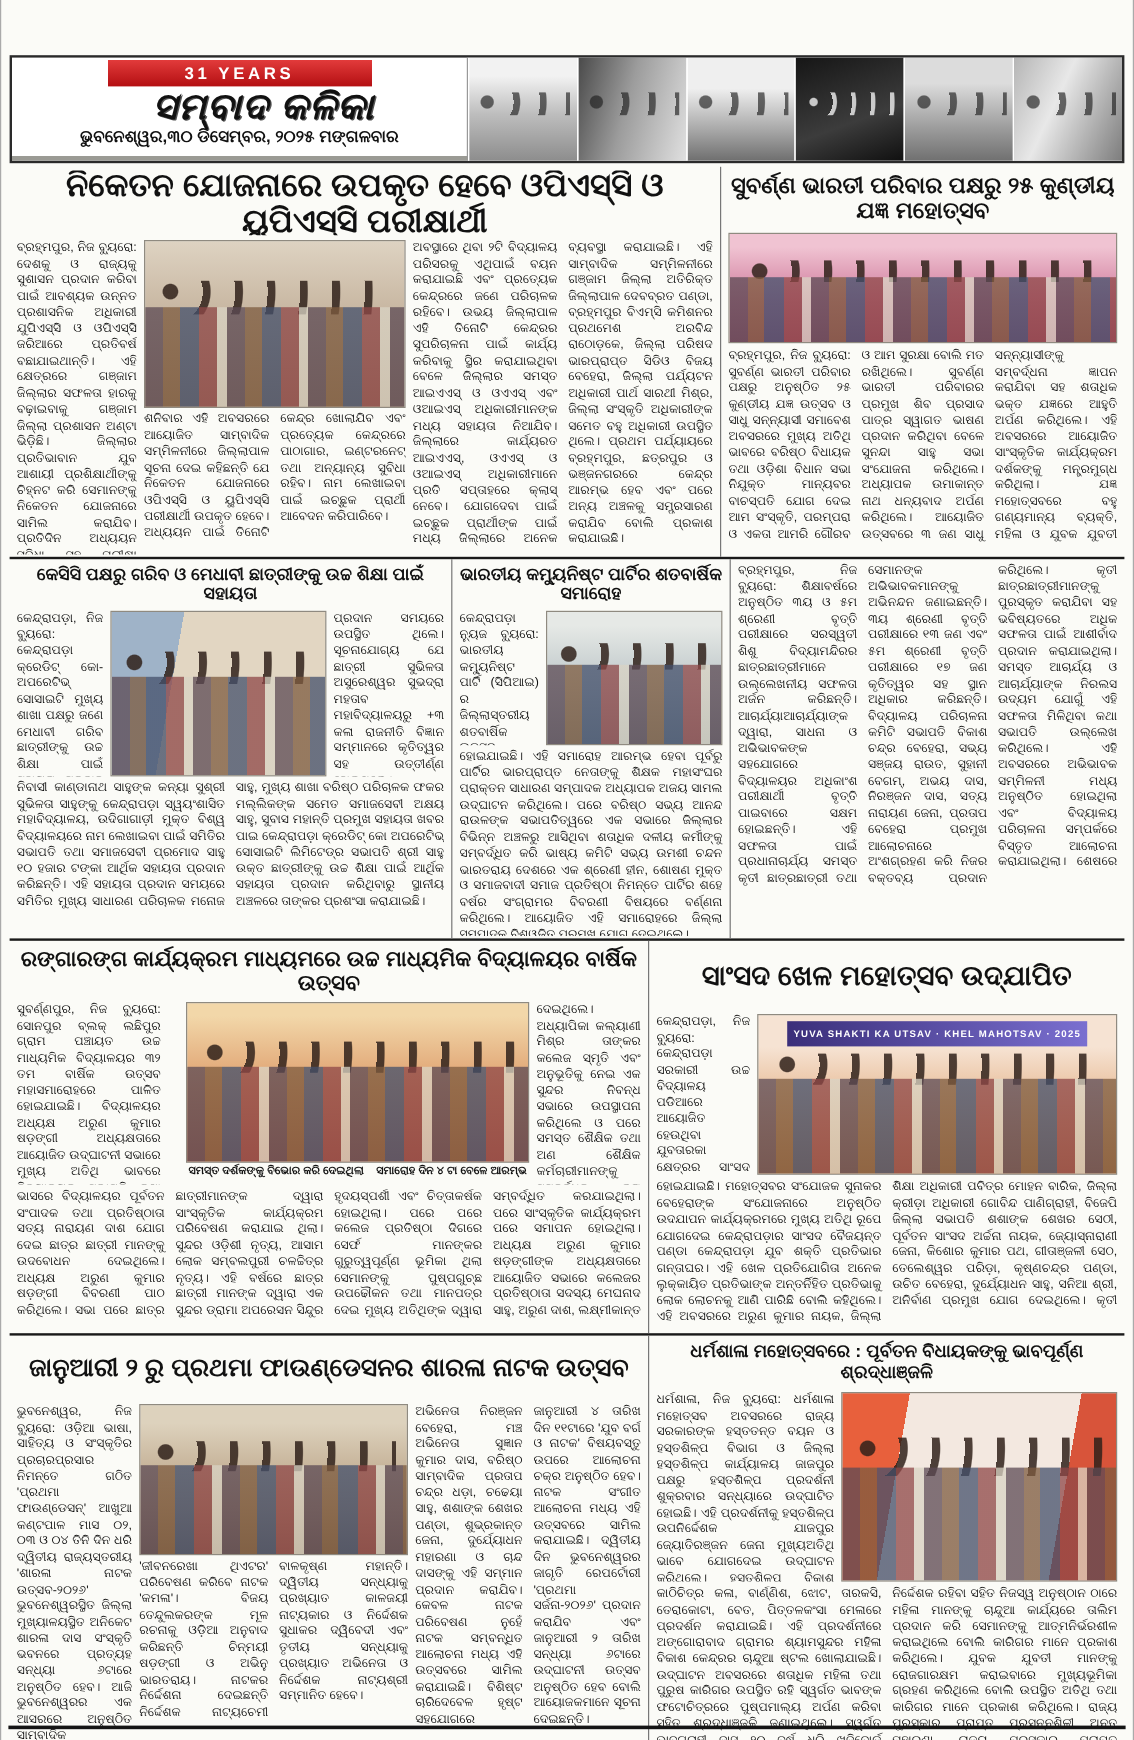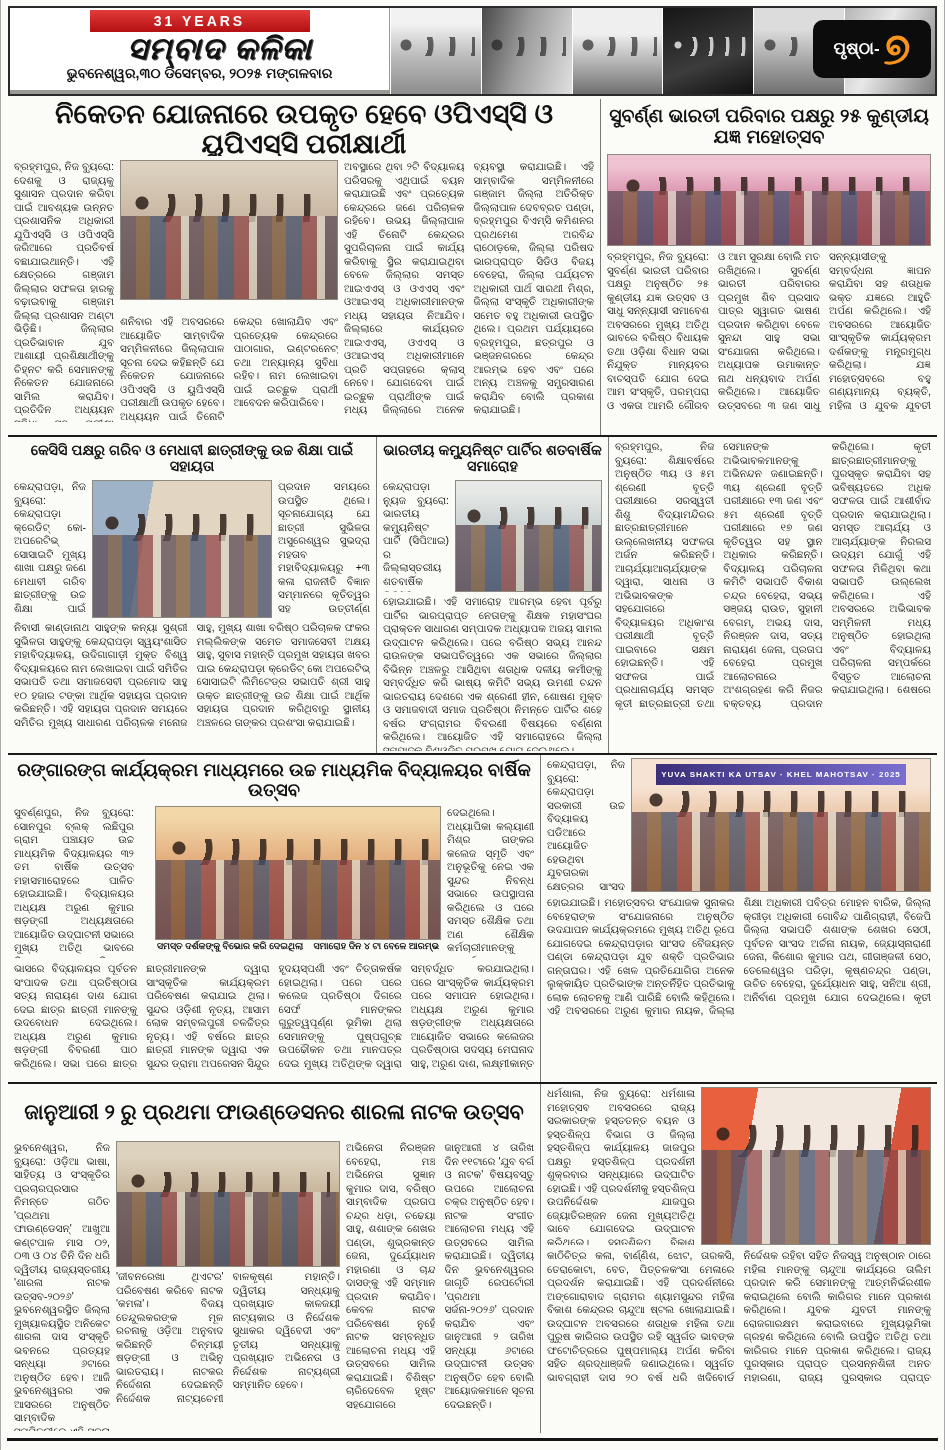--- a/index.html
+++ b/index.html
@@ -3,21 +3,21 @@
 <meta charset="utf-8">
 <style>
   html,body{margin:0;padding:0;background:#d8d8d2;}
   .page{width:945px;height:1450px;margin:0 auto;background:#fbfbf7;position:relative;
         font-family:"Liberation Sans","DejaVu Sans",sans-serif;color:#111;
         box-sizing:border-box;padding:6px 7px 0 7px;overflow:hidden;
         border-left:1px solid #aaa;border-right:1px solid #aaa;}
   .page::after{content:"";position:absolute;left:6px;right:6px;bottom:9px;border-bottom:3px solid #151515;}
 
   
-  .masthead{height:86px;border:2px solid #2a2a2a;display:flex;position:relative;background:#fff;}
+  .masthead{height:86px;border:2px solid #2a2a2a;display:flex;position:relative;background:#fff;margin-top:40px;}
   .logoblock{width:380px;text-align:center;position:relative;border-right:1px solid #999;
              border-bottom:4px solid #9a9a94;box-sizing:border-box;padding-top:1px;}
   .ribbon{position:relative;margin:1px auto 0;width:220px;height:22px;background:linear-gradient(#e23b3b,#b40f12);
           color:#fff;font-weight:bold;font-size:14px;letter-spacing:3px;line-height:22px;}
   .ribbon::before,.ribbon::after{content:"";position:absolute;top:8px;width:70px;height:20px;background:linear-gradient(#d13030,#8f0b0e);z-index:-1;}
   .ribbon::before{left:-58px;transform:skewY(14deg);}
   .ribbon::after{right:-58px;transform:skewY(-14deg);}
   .logo-name{font-size:31px;font-weight:bold;font-style:italic;line-height:33px;letter-spacing:1px;
              text-shadow:1px 1px 0 #555;padding-left:40px;}
   .mast-date{font-size:14px;font-weight:bold;line-height:17px;}
@@ -94,38 +94,34 @@
       <div class="mast-date">ଭୁବନେଶ୍ୱର,୩୦ ଡିସେମ୍ବର, ୨୦୨୫ ମଙ୍ଗଳବାର</div>
     </div>
     <div class="strip">
       <div class="mph mg1"></div>
       <div class="mph mg2"></div>
       <div class="mph mg3"></div>
       <div class="mph mg4"></div>
       <div class="mph mg5"></div>
       <div class="mph mg6"></div>
     </div>
-    <div class="pagebadge">
-      <span class="pl">ପୃଷ୍ଠା-</span>
-      <span class="pn">୭</span>
-    </div>
   </header>
 
   <div class="row first">
 
     <section class="art" style="width:592px;">
       <h2 class="hl hl-a">ନିକେତନ ଯୋଜନାରେ ଉପକୃତ ହେବେ ଓପିଏସ୍‌ସି ଓ ୟୁପିଏସ୍‌ସି ପରୀକ୍ଷାର୍ଥୀ</h2>
       <div class="flexr">
         <div class="txt" style="width:100px;height:262px;">ବ୍ରହ୍ମପୁର, ନିଜ ବ୍ୟୁରୋ: ଦେଶକୁ ଓ ରାଜ୍ୟକୁ ସୁଶାସନ ପ୍ରଦାନ କରିବା ପାଇଁ ଆବଶ୍ୟକ ଉନ୍ନତ ପ୍ରଶାସନିକ ଅଧିକାରୀ ଯୁପିଏସ୍‌ସି ଓ ଓପିଏସ୍‌ସି ଜରିଆରେ ପ୍ରତିବର୍ଷ ବଛାଯାଇଥାନ୍ତି। ଏହି କ୍ଷେତ୍ରରେ ଗଞ୍ଜାମ ଜିଲ୍ଲାର ସଫଳତା ହାରକୁ ବଢ଼ାଇବାକୁ ଗଞ୍ଜାମ ଜିଲ୍ଲା ପ୍ରଶାସନ ଅଣ୍ଟା ଭିଡ଼ିଛି। ଜିଲ୍ଲାର ପ୍ରତିଭାବାନ ଯୁବ ଆଶାୟୀ ପ୍ରଶିକ୍ଷାର୍ଥୀଙ୍କୁ ଚିହ୍ନଟ କରି ସେମାନଙ୍କୁ ନିକେତନ ଯୋଜନାରେ ସାମିଲ କରାଯିବ। ପ୍ରତିଦିନ ଅଧ୍ୟୟନ ସୁବିଧା ସହ ପରୀକ୍ଷା ପ୍ରସ୍ତୁତି ପାଇଁ ମାଗଣା ପ୍ରଶିକ୍ଷଣ ଦିଆଯିବ ବୋଲି ଜିଲ୍ଲାପାଳ ସୂଚନା ଦେଇଛନ୍ତି। ପ୍ରଥମ ପର୍ଯ୍ୟାୟରେ ତିନୋଟି କେନ୍ଦ୍ର ଖୋଲାଯିବ।</div>
         <div style="width:218px;">
           <div class="photo ph-indoor" style="height:140px;">
             <div class="heads"></div>
             <div class="bodies"></div>
           </div>
-          <div class="txt cols2" style="height:118px;margin-top:15px;">ଶନିବାର ଏହି ଅବସରରେ ଆୟୋଜିତ ସାମ୍ବାଦିକ ସମ୍ମିଳନୀରେ ଜିଲ୍ଲାପାଳ ସୂଚନା ଦେଇ କହିଛନ୍ତି ଯେ ନିକେତନ ଯୋଜନାରେ ଓପିଏସ୍‌ସି ଓ ୟୁପିଏସ୍‌ସି ପରୀକ୍ଷାର୍ଥୀ ଉପକୃତ ହେବେ। ଅଧ୍ୟୟନ ପାଇଁ ତିନୋଟି କେନ୍ଦ୍ର ଖୋଲାଯିବ ଏବଂ ପ୍ରତ୍ୟେକ କେନ୍ଦ୍ରରେ ପାଠାଗାର, ଇଣ୍ଟରନେଟ୍ ତଥା ଅନ୍ୟାନ୍ୟ ସୁବିଧା ରହିବ। ନାମ ଲେଖାଇବା ପାଇଁ ଇଚ୍ଛୁକ ପ୍ରାର୍ଥୀ ଆବେଦନ କରିପାରିବେ।</div>
+          <div class="txt cols2" style="height:118px;margin-top:3px;">ଶନିବାର ଏହି ଅବସରରେ ଆୟୋଜିତ ସାମ୍ବାଦିକ ସମ୍ମିଳନୀରେ ଜିଲ୍ଲାପାଳ ସୂଚନା ଦେଇ କହିଛନ୍ତି ଯେ ନିକେତନ ଯୋଜନାରେ ଓପିଏସ୍‌ସି ଓ ୟୁପିଏସ୍‌ସି ପରୀକ୍ଷାର୍ଥୀ ଉପକୃତ ହେବେ। ଅଧ୍ୟୟନ ପାଇଁ ତିନୋଟି କେନ୍ଦ୍ର ଖୋଲାଯିବ ଏବଂ ପ୍ରତ୍ୟେକ କେନ୍ଦ୍ରରେ ପାଠାଗାର, ଇଣ୍ଟରନେଟ୍ ତଥା ଅନ୍ୟାନ୍ୟ ସୁବିଧା ରହିବ। ନାମ ଲେଖାଇବା ପାଇଁ ଇଚ୍ଛୁକ ପ୍ରାର୍ଥୀ ଆବେଦନ କରିପାରିବେ।</div>
         </div>
         <div class="txt cols2 flex1" style="height:262px;">ଅବସ୍ଥାରେ ଥିବା ୨ଟି ବିଦ୍ୟାଳୟ ପରିସରକୁ ଏଥିପାଇଁ ବୟନ କରାଯାଇଛି ଏବଂ ପ୍ରତ୍ୟେକ କେନ୍ଦ୍ରରେ ଜଣେ ପରିଚାଳକ ରହିବେ। ଉଭୟ ଜିଲ୍ଲାପାଳ ଏହି ତିନୋଟି କେନ୍ଦ୍ରର ସୁପରିଚାଳନା ପାଇଁ କାର୍ଯ୍ୟ କରିବାକୁ ସ୍ଥିର କରାଯାଇଥିବା ବେଳେ ଜିଲ୍ଲାର ସମସ୍ତ ଆଇଏଏସ୍ ଓ ଓଏଏସ୍ ଏବଂ ଓଆଇଏସ୍ ଅଧିକାରୀମାନଙ୍କ ମଧ୍ୟ ସହାୟତା ନିଆଯିବ। ଜିଲ୍ଲାରେ କାର୍ଯ୍ୟରତ ଆଇଏଏସ୍, ଓଏଏସ୍ ଓ ଓଆଇଏସ୍ ଅଧିକାରୀମାନେ ପ୍ରତି ସପ୍ତାହରେ କ୍ଲାସ୍ ନେବେ। ଯୋଗଦେବା ପାଇଁ ଇଚ୍ଛୁକ ପ୍ରାର୍ଥୀଙ୍କ ପାଇଁ ମଧ୍ୟ ଜିଲ୍ଲାରେ ଅନେକ ବ୍ୟବସ୍ଥା କରାଯାଇଛି। ଏହି ସାମ୍ବାଦିକ ସମ୍ମିଳନୀରେ ଗଞ୍ଜାମ ଜିଲ୍ଲା ଅତିରିକ୍ତ ଜିଲ୍ଲାପାଳ ଦେବବ୍ରତ ପଣ୍ଡା, ବ୍ରହ୍ମପୁର ବିଏମ୍‌ସି କମିଶନର ପ୍ରଥମେଶ ଅରବିନ୍ଦ ରାଠୋଡ଼କେ, ଜିଲ୍ଲା ପରିଷଦ ଭାରପ୍ରାପ୍ତ ସିଡିଓ ବିଜୟ ବେହେରା, ଜିଲ୍ଲା ପର୍ଯ୍ୟଟନ ଅଧିକାରୀ ପାର୍ଥ ସାରଥୀ ମିଶ୍ର, ଜିଲ୍ଲା ସଂସ୍କୃତି ଅଧିକାରୀଙ୍କ ସମେତ ବହୁ ଅଧିକାରୀ ଉପସ୍ଥିତ ଥିଲେ। ପ୍ରଥମ ପର୍ଯ୍ୟାୟରେ ବ୍ରହ୍ମପୁର, ଛତ୍ରପୁର ଓ ଭଞ୍ଜନଗରରେ କେନ୍ଦ୍ର ଆରମ୍ଭ ହେବ ଏବଂ ପରେ ଅନ୍ୟ ଅଞ୍ଚଳକୁ ସମ୍ପ୍ରସାରଣ କରାଯିବ ବୋଲି ପ୍ରକାଶ କରାଯାଇଛି।</div>
       </div>
     </section>
 
     <section class="art flex1">
       <h2 class="hl hl-b">ସୁବର୍ଣ୍ଣ ଭାରତୀ ପରିବାର ପକ୍ଷରୁ ୨୫ କୁଣ୍ଡୀୟ ଯଜ୍ଞ ମହୋତ୍ସବ</h2>
       <div class="photo ph-stage" style="height:92px;">
         <div class="heads"></div>
         <div class="bodies"></div>
@@ -181,20 +177,21 @@
             <span>ସମସ୍ତ ଦର୍ଶକଙ୍କୁ ବିଭୋର କରି ଦେଇଥିଲା</span>
             <span>ସମାରୋହ ଦିନ ୪ ଟା ବେଳେ ଆରମ୍ଭ</span>
           </div>
         </div>
         <div class="txt flex1">ଦେଇଥିଲେ। ଅଧ୍ୟାପିକା କଲ୍ୟାଣୀ ମିଶ୍ର ତାଙ୍କର କଲେଜ ସ୍ମୃତି ଏବଂ ଅନୁଭୂତିକୁ ନେଇ ଏକ ସୁନ୍ଦର ନିବନ୍ଧ ସଭାରେ ଉପସ୍ଥାପନା କରିଥିଲେ ଓ ପରେ ସମସ୍ତ ଶୈକ୍ଷିକ ତଥା ଅଣ ଶୈକ୍ଷିକ କର୍ମଚାରୀମାନଙ୍କୁ ସମ୍ବର୍ଦ୍ଧିତ କରା ଯାଇଥିଲା। ଉଭୟ ସଭାରେ ପ୍ରାଧ୍ୟାପକ ଦିଗ୍‌ବିଜୟ ରଞ୍ଜନ ମିଶ୍ର ସ୍ୱାଗତ ଭାଷଣ ତଥା ଅତିଥି ପରିଚୟ ପ୍ରଦାନ କରିଥିବା ବେଳେ କଁରାଣୀ କଜ୍ଜ୍ୱଳୟ ସ୍ୱାଇଁ ଧନ୍ୟବାଦ ଅର୍ପଣ କରିଥିଲେ। ଅଧ୍ୟାପିକା ପିଙ୍କି ଡାଙ୍କର ତତ୍ତ୍ୱାବଧାନରେ ନୃତ୍ୟଗୀତ ତଥା ଡ୍ରାମା ପରିବେଷିତ ହୋଇଥିଲା।</div>
       </div>
       <div class="txt cols4" style="height:118px;margin-top:4px;">ଭାସରେ ବିଦ୍ୟାଳୟର ପୂର୍ବତନ ସଂପାଦକ ତଥା ପ୍ରତିଷ୍ଠାତା ସତ୍ୟ ନାରାୟଣ ଦାଶ ଯୋଗ ଦେଇ ଛାତ୍ର ଛାତ୍ରୀ ମାନଙ୍କୁ ଉଦବୋଧନ ଦେଇଥିଲେ। ଅଧ୍ୟକ୍ଷ ଅରୁଣ କୁମାର ଷଡ଼ଙ୍ଗୀ ବିବରଣୀ ପାଠ କରିଥିଲେ। ସଭା ପରେ ଛାତ୍ର ଛାତ୍ରୀମାନଙ୍କ ଦ୍ୱାରା ସାଂସ୍କୃତିକ କାର୍ଯ୍ୟକ୍ରମ ପରିବେଷଣ କରାଯାଇ ଥିଲା। ସୁନ୍ଦର ଓଡ଼ିଶୀ ନୃତ୍ୟ, ଆସାମ ଲୋକ ସମ୍ବଲପୁରୀ ଚଳଚ୍ଚିତ୍ର ନୃତ୍ୟ। ଏହି ବର୍ଷରେ ଛାତ୍ର ଛାତ୍ରୀ ମାନଙ୍କ ଦ୍ୱାରା ଏକ ସୁନ୍ଦର ଡ୍ରାମା ଅପରେସନ ସିନ୍ଦୁର ହୃଦୟସ୍ପର୍ଶୀ ଏବଂ ଚିତ୍ତାକର୍ଷକ ହୋଇଥିଲା। ପରେ ପରେ କଲେଜ ପ୍ରତିଷ୍ଠା ଦିଗରେ ସେର୍ଫ ମାନଙ୍କର ଗୁରୁତ୍ୱପୂର୍ଣ୍ଣ ଭୂମିକା ଥିଲା ସେମାନଙ୍କୁ ପୁଷ୍ପଗୁଚ୍ଛ ଉପଢୌକନ ତଥା ମାନପତ୍ର ଦେଇ ମୁଖ୍ୟ ଅତିଥିଙ୍କ ଦ୍ୱାରା ସମ୍ବର୍ଦ୍ଧିତ କରଯାଇଥିଲା। ପରେ ସାଂସ୍କୃତିକ କାର୍ଯ୍ୟକ୍ରମ ପରେ ସମାପନ ହୋଇଥିଲା। ଅଧ୍ୟକ୍ଷ ଅରୁଣ କୁମାର ଷଡ଼ଙ୍ଗୀଙ୍କ ଅଧ୍ୟକ୍ଷତାରେ ଆୟୋଜିତ ସଭାରେ କଲେଜର ପ୍ରତିଷ୍ଠାତା ସଦସ୍ୟ ମେଘନାଦ ସାହୁ, ଅରୁଣ ଦାଶ, ଲକ୍ଷ୍ମୀକାନ୍ତ ହୋତା, ତଥା ପ୍ରାଧ୍ୟାପକ ରମାକାନ୍ତ କର ପ୍ରମୁଖ ସମ୍ମାନିତ ଅତିଥି ଭାବେ ଯୋଗ ଦେଇଥିଲେ। ସମ୍ପୂର୍ଣ୍ଣ ରୂପେ ସମନ୍ୱୟ ହୋଇଥିବା ବେଳେ ଅନ୍ୟାନ୍ୟ ଆନୁଷଙ୍ଗିକ ବ୍ୟବସ୍ଥା ଶମ୍ଭୁ ପ୍ରସାଦ ପଧାନ ବୁଝାଇଥିଲେ। ସମସ୍ତ ଅତିଥିମାନଙ୍କୁ ପ୍ରାଧ୍ୟାପକ ଅମୃତଭାଣ ଦାଶ, ଦିଲିପ ସାହୁ ଓ ଜଗନ୍ନାଥ ସାହୁ ଅତିଥ୍ୟ ପ୍ରଦାନ କରିଥିବା ବେଳେ କୃଶ ସାହୁ, ମୋହନ ସାହୁ, ତପସ୍ୱିନୀ ସାହୁ, ହୃଷିକେଶ ପୋଢ ତଥା ସ୍ୱେଚ୍ଛାସେବୀ ଛାତ୍ରଛାତ୍ରୀମାନେ ସହଯୋଗ କରିଥିଲେ।</div>
     </section>
 
     <section class="art flex1">
+      <h2 class="hl hl-g">ସାଂସଦ ଖେଳ ମହୋତ୍ସବ ଉଦ୍‌ଯାପିତ</h2>
       <div class="flexr" style="height:134px;">
         <div class="txt" style="width:78px;">କେନ୍ଦ୍ରାପଡ଼ା, ନିଜ ବ୍ୟୁରୋ: କେନ୍ଦ୍ରାପଡ଼ା ସରକାରୀ ଉଚ୍ଚ ବିଦ୍ୟାଳୟ ପଡିଆରେ ଆୟୋଜିତ ହେଉଥିବା ଯୁବତାରକା କ୍ଷେତ୍ରର ସାଂସଦ ଖେଳ ମହୋତ୍ସବ ୨୦୨୫ର ଉଦଯାପନ ଉତ୍ସବ ଅନୁଷ୍ଠିତ</div>
         <div class="photo ph-khel flex1">
           <div class="banner">YUVA SHAKTI KA UTSAV · KHEL MAHOTSAV · 2025</div>
           <div class="heads"></div>
           <div class="bodies"></div>
         </div>
       </div>
       <div class="txt cols2" style="height:126px;margin-top:4px;">ହୋଇଯାଇଛି। ମହୋତ୍ସବର ସଂଯୋଜକ ସୁନାକର ବେହେରାଙ୍କ ସଂଯୋଜନାରେ ଅନୁଷ୍ଠିତ ଉଦଯାପନ କାର୍ଯ୍ୟକ୍ରମରେ ମୁଖ୍ୟ ଅତିଥି ରୂପେ ଯୋଗଦେଇ କେନ୍ଦ୍ରାପଡ଼ାର ସାଂସଦ ବୈଜୟନ୍ତ ପଣ୍ଡା କେନ୍ଦ୍ରାପଡ଼ା ଯୁବ ଶକ୍ତି ପ୍ରତିଭାର ଗନ୍ତାଘର। ଏହି ଖେଳ ପ୍ରତିଯୋଗିତା ଅନେକ ଲୁକ୍କାୟିତ ପ୍ରତିଭାଙ୍କ ଅନ୍ତର୍ନିହିତ ପ୍ରତିଭାକୁ ଲୋକ ଲୋଚନକୁ ଆଣି ପାରିଛି ବୋଲି କହିଥିଲେ। ଏହି ଅବସରରେ ଅରୁଣ କୁମାର ନାୟକ, ଜିଲ୍ଲା ଶିକ୍ଷା ଅଧିକାରୀ ପବିତ୍ର ମୋହନ ବାରିକ, ଜିଲ୍ଲା କ୍ରୀଡ଼ା ଅଧିକାରୀ ଗୋବିନ୍ଦ ପାଣିଗ୍ରାହୀ, ବିଜେପି ଜିଲ୍ଲା ସଭାପତି ଶଶାଙ୍କ ଶେଖର ସେଠୀ, ପୂର୍ବତନ ସାଂସଦ ଅର୍ଚ୍ଚନା ନାୟକ, ଜ୍ୟୋସ୍ନାରାଣୀ ଜେନା, କିଶୋର କୁମାର ପଥ, ଗୀତାଞ୍ଜଳୀ ସେଠ, ତେଲେଶ୍ୱର ପରିଡ଼ା, କୃଷ୍ଣଚନ୍ଦ୍ର ପଣ୍ଡା, ଉଚିତ ବେହେରା, ଦୁର୍ଯ୍ୟୋଧନ ସାହୁ, ସନିଆ ଶ୍ରୀ, ଅନିର୍ବାଣ ପ୍ରମୁଖ ଯୋଗ ଦେଇଥିଲେ। କୃତୀ ଖେଳାଳିମାନଙ୍କୁ ପୁରସ୍କାର ବିତରଣ କରାଯାଇଥିଲା।</div>
     </section>
@@ -211,20 +208,21 @@
             <div class="heads"></div>
             <div class="bodies"></div>
           </div>
           <div class="txt cols2" style="height:160px;margin-top:3px;">'ଜୀବନରେଖା ଥିଏଟର' ପରିବେଷଣ କରିବେ ନାଟକ 'କମଳା'। ବିଜୟ ତେନ୍ଦୁଲକରଙ୍କ ମୂଳ ରଚନାକୁ ଓଡ଼ିଆ ଅନୁବାଦ କରିଛନ୍ତି ଚିନ୍ମୟୀ ଷଡ଼ଙ୍ଗୀ ଓ ଅଭିନୁ ଭାରତରାୟ। ନାଟକର ନିର୍ଦ୍ଦେଶନା ଦେଇଛନ୍ତି ନିର୍ଦ୍ଦେଶକ ନାଟ୍ୟଚେମୀ ବାଳକୃଷ୍ଣ ମହାନ୍ତି। ଦ୍ୱିତୀୟ ସନ୍ଧ୍ୟାକୁ ପ୍ରଖ୍ୟାତ କାଳଜୟୀ ନାଟ୍ୟକାର ଓ ନିର୍ଦ୍ଦେଶକ ସୁଧାକର ଦ୍ୱିବେଦୀ ଏବଂ ତୃତୀୟ ସନ୍ଧ୍ୟାକୁ ପ୍ରଖ୍ୟାତ ଅଭିନେତା ଓ ନିର୍ଦ୍ଦେଶକ ନାଟ୍ୟଶ୍ରୀ ସମ୍ମାନିତ ହେବେ।</div>
         </div>
         <div class="txt cols2 flex1" style="height:290px;">ଅଭିନେତା ନିରଞ୍ଜନ ବେହେରା, ମଞ୍ଚ ଅଭିନେତା ସୁଜ୍ଞାନ କୁମାର ଦାସ, ବରିଷ୍ଠ ସାମ୍ବାଦିକ ପ୍ରତାପ ଚନ୍ଦ୍ର ଧଡ଼ା, ଚଢେୟା ସାହୁ, ଶଶାଙ୍କ ଶେଖର ପଣ୍ଡା, ଶୁଭ୍ରକାନ୍ତ ଜେନା, ଦୁର୍ଯ୍ୟୋଧନ ମହାରଣା ଓ ଚାନ୍ଦ ଦାସଙ୍କୁ ଏହି ସମ୍ମାନ ପ୍ରଦାନ କରାଯିବ। କେବଳ ନାଟକ ପରିବେଷଣ ନୁହେଁ ନାଟକ ସମ୍ବନ୍ଧିତ ଆଲୋଚନା ମଧ୍ୟ ଏହି ଉତ୍ସବରେ ସାମିଲ କରାଯାଇଛି। ବିଶିଷ୍ଟ ଚାରିଦେବେଳ ହୃଷ୍ଟ ସହଯୋଗରେ ଜାନୁଆରୀ ୪ ତାରିଖ ଦିନ ୧୧ଟାରେ 'ଯୁବ ବର୍ଗ ଓ ନାଟକ' ବିଷୟବସ୍ତୁ ଉପରେ ଆଲୋଚନା ଚକ୍ର ଅନୁଷ୍ଠିତ ହେବ। ନାଟକ ସଂଗୀତ ଆଲୋଚନା ମଧ୍ୟ ଏହି ଉତ୍ସବରେ ସାମିଲ କରାଯାଇଛି। ଦ୍ୱିତୀୟ ଦିନ ଭୁବନେଶ୍ୱରର ଜାଗୃତି ରେପର୍ଟୋରୀ 'ପ୍ରଥମା ସର୍ଜନା-୨୦୨୬' ପ୍ରଦାନ କରାଯିବ ଏବଂ ଜାନୁଆରୀ ୨ ତାରିଖ ସନ୍ଧ୍ୟା ୬ଟାରେ ଉଦ୍‌ଘାଟନୀ ଉତ୍ସବ ଅନୁଷ୍ଠିତ ହେବ ବୋଲି ଆୟୋଜକମାନେ ସୂଚନା ଦେଇଛନ୍ତି।</div>
       </div>
     </section>
 
     <section class="art flex1">
+      <h2 class="hl hl-i">ଧର୍ମଶାଳା ମହୋତ୍ସବରେ : ପୂର୍ବତନ ବିଧାୟକଙ୍କୁ ଭାବପୂର୍ଣ୍ଣ ଶ୍ରଦ୍ଧାଞ୍ଜଳି</h2>
       <div class="flexr" style="height:158px;">
         <div class="txt" style="width:148px;">ଧର୍ମଶାଳା, ନିଜ ବ୍ୟୁରୋ: ଧର୍ମଶାଳା ମହୋତ୍ସବ ଅବସରରେ ରାଜ୍ୟ ସରକାରଙ୍କ ହସ୍ତତନ୍ତ ବୟନ ଓ ହସ୍ତଶିଳ୍ପ ବିଭାଗ ଓ ଜିଲ୍ଲା ହସ୍ତଶିଳ୍ପ କାର୍ଯ୍ୟାଳୟ ଜାଜପୁର ପକ୍ଷରୁ ହସ୍ତଶିଳ୍ପ ପ୍ରଦର୍ଶନୀ ଶୁକ୍ରବାର ସନ୍ଧ୍ୟାରେ ଉଦ୍‌ଘାଟିତ ହୋଇଛି। ଏହି ପ୍ରଦର୍ଶନୀକୁ ହସ୍ତଶିଳ୍ପ ଉପନିର୍ଦ୍ଦେଶକ ଯାଜପୁର ଜ୍ୟୋତିରଞ୍ଜନ ଜେନା ମୁଖ୍ୟଅତିଥି ଭାବେ ଯୋଗଦେଇ ଉଦ୍‌ଘାଟନ କରିଥିଲେ। ହସ୍ତଶିଳ୍ପ ବିକାଶ ଅଧିକାରୀ କମଳଲୋଚନ ସାହୁ, ହସ୍ତଶିଳ୍ପ ବିକାଶ ଅଧିକାରୀ କଲ୍ୟାଣ ରାଉତ, ହସ୍ତଶିଳ୍ପ ବିକାଶ ଅଧିକାରୀ ଶୁଭ୍ରାଂଶୁ ସାମଲ ପ୍ରମୁଖ ଉପସ୍ଥିତ ଥିଲେ। ପ୍ରଦର୍ଶନୀରେ ୨୬ ଗୋଟି ଷ୍ଟଲ ଖୋଲାଯାଇଥିବା ବେଳେ ପଥର ଖୋଦେଇ, ବାଂଶ ଖୋଦେଇ,</div>
         <div class="photo ph-expo flex1">
           <div class="heads"></div>
           <div class="bodies"></div>
         </div>
       </div>
       <div class="txt cols2" style="height:140px;margin-top:4px;">କାଠିଚିତ୍ର କଳା, ବାର୍ଣ୍ଣିଶ, ଝୋଟ, ତାରକସି, ତେରାକୋଟା, ବେତ, ପିତ୍ତଳକଂସା ମେଳାରେ ପ୍ରଦର୍ଶନ କରାଯାଇଛି। ଏହି ପ୍ରଦର୍ଶନୀରେ ଅଙ୍ଗୋରାବାଦ ଗ୍ରାମର ଶ୍ୟାମସୁନ୍ଦର ମହିଳା ବିକାଶ କେନ୍ଦ୍ରର ଚାନ୍ଦୁଆ ଷ୍ଟଲ ଖୋଲାଯାଇଛି। ଉଦ୍‌ଘାଟନ ଅବସରରେ ଶତାଧିକ ମହିଳା ତଥା ପୁରୁଷ କାରିଗର ଉପସ୍ଥିତ ରହି ସ୍ୱର୍ଗତ ଭାବଙ୍କ ଫଟୋଚିତ୍ରରେ ପୁଷ୍ପମାଲ୍ୟ ଅର୍ପଣ କରିବା ସହିତ ଶ୍ରଦ୍ଧାଞ୍ଜଳି ଜଣାଇଥିଲେ। ସ୍ୱର୍ଗତ ଭାବଗ୍ରାହୀ ଦାସ ୨୦ ବର୍ଷ ଧରି ଖଦିବୋର୍ଡ ନିର୍ଦ୍ଦେଶକ ରହିବା ସହିତ ନିଜସ୍ୱ ଅନୁଷ୍ଠାନ ଠାରେ ମହିଳା ମାନଙ୍କୁ ଚାନ୍ଦୁଆ କାର୍ଯ୍ୟରେ ତାଲିମ ପ୍ରଦାନ କରି ସେମାନଙ୍କୁ ଆତ୍ମନିର୍ଭରଶୀଳ କରାଇଥିଲେ ବୋଲି କାରିଗର ମାନେ ପ୍ରକାଶ କରିଥିଲେ। ଯୁବକ ଯୁବତୀ ମାନଙ୍କୁ ରୋଜଗାରକ୍ଷମ କରାଇବାରେ ମୁଖ୍ୟଭୂମିକା ଗ୍ରହଣ କରିଥିଲେ ବୋଲି ଉପସ୍ଥିତ ଅତିଥି ତଥା କାରିଗର ମାନେ ପ୍ରକାଶ କରିଥିଲେ। ରାଜ୍ୟ ପୁରସ୍କାର ପ୍ରାପ୍ତ ପ୍ରସନ୍ନଶିଳୀ ଅନତ ମହାରଣା, ରାଜ୍ୟ ପୁରସ୍କାର ପ୍ରାପ୍ତ ହସ୍ତଶିଳ୍ପ କାରିଗର ପ୍ରଫୁଲ୍ଲ ମହାରଣା, ମାନତି ରଥ, ଏସ୍‌ବିପି ରମେଶ ସାହୁ, ଲୋକନାଥ ବେହେରା, ରମାକାନ୍ତ ମଲ୍ଲିକ, ଶ୍ୟାମସୁନ୍ଦର ମହିଳା ବିକାଶ କେନ୍ଦ୍ର କର୍ମକର୍ତ୍ତା ଶୈଳବାଳା ବେହେରା, ସମାବିକା ମୀନତି ପଣ୍ଡା, ଚୁଲବୁଲି ମିଶ୍ର, ସ୍ନେହଲତା ଦାସ, ଜ୍ୟୋତ୍ସ୍ନାରାଣୀ ବେହେରା, ସୟିତା ପରିଡ଼ା, ସ୍ମୃତିସଂଗୀତା ମିଶ୍ର, ବ୍ରଜକୃଷ୍ଣ ମିଶ୍ରଙ୍କ ସମେତ ବହୁ ହସ୍ତଶିଳ୍ପ କାରିଗର ଉପସ୍ଥିତ ରହି ଶୁଭାଶ୍ୟନ ଅର୍ପଣ କରିଥିଲେ। ସ୍ୱର୍ଗତ ଭାବଗ୍ରାହୀଙ୍କ ଜ୍ୟେଷ୍ଠ ପୁତ୍ର ପ୍ରାଧ୍ୟାପକ ବଳଭଦ୍ର ଦାଶ ଓ କନିଷ୍ଠ ପୁତ୍ର ଆଇନଜୀବୀ ଶ୍ୟାମ ପ୍ରସାଦ ଦାଶ କାର୍ଯ୍ୟକ୍ରମକୁ ପରିଚାଳନା କରିଥିଲେ।</div>
     </section>
   </div>

